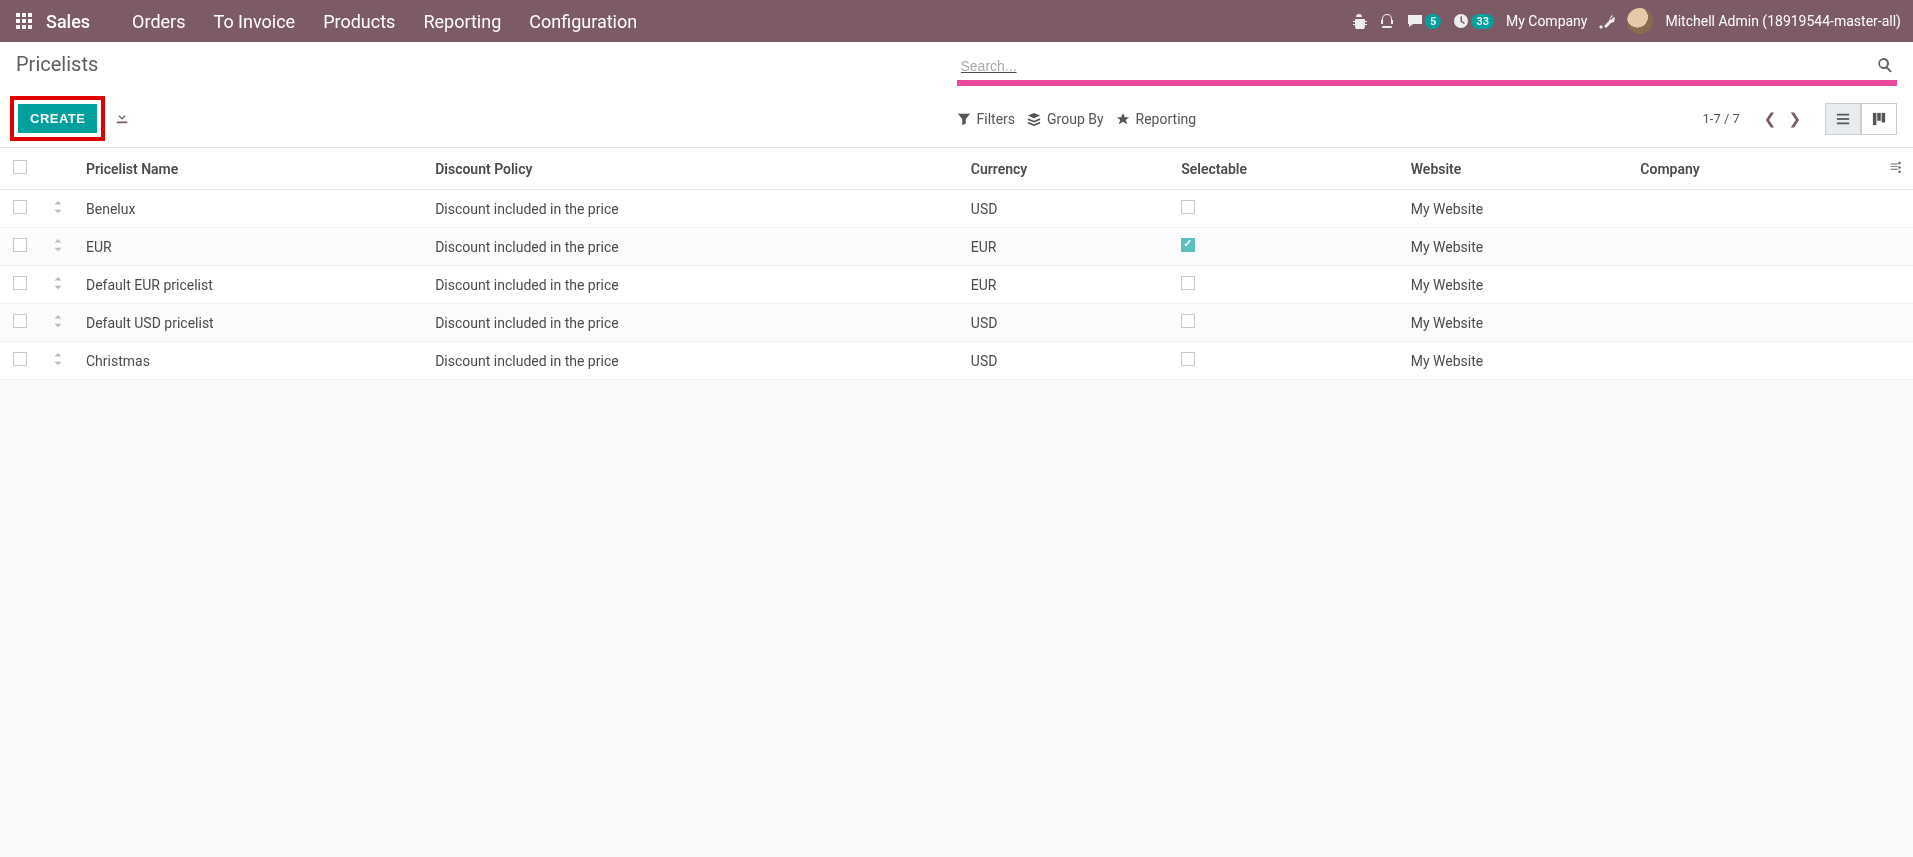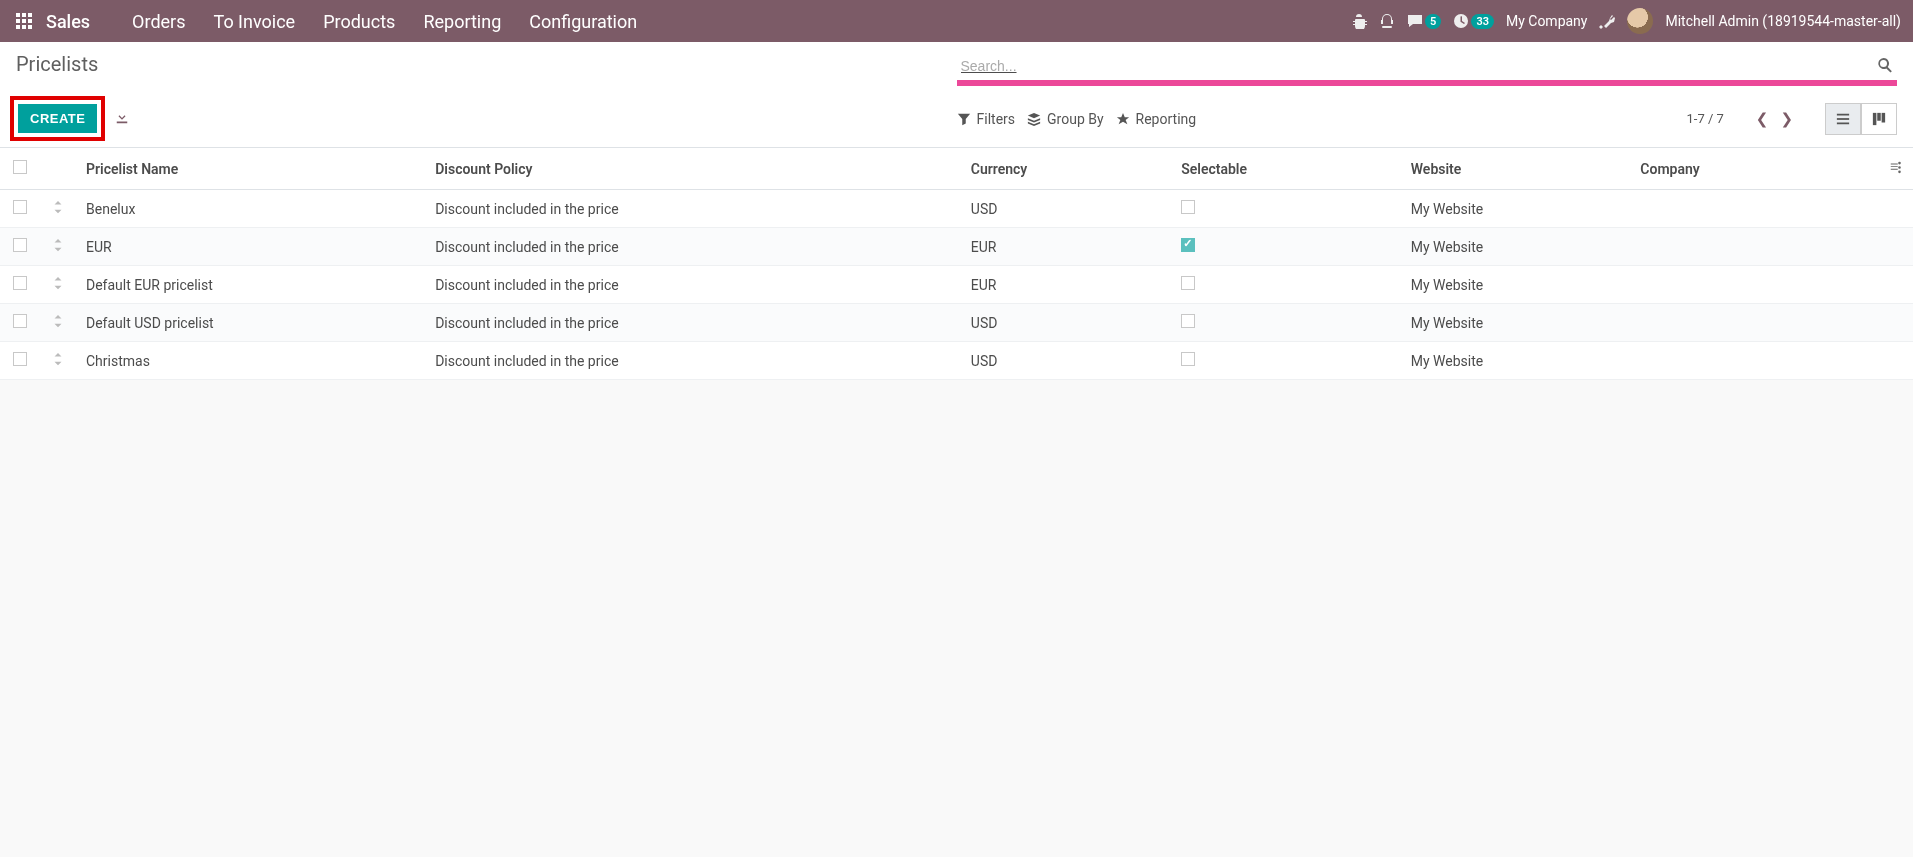--- a/index.html
+++ b/index.html
@@ -32,21 +32,21 @@
 .search-icon { color: #666; cursor: pointer; padding: 4px; }
 
 .cp-bottom { display: flex; align-items: center; margin-top: 10px; }
 .create-btn { background: #00A09D; color: #fff; border: none; padding: 7px 12px; font-size: 13px; font-weight: 600; cursor: pointer; letter-spacing: 0.5px; }
 .red-highlight { border: 4px solid #e00000; padding: 4px; display: inline-block; margin-left: -6px; }
 .import-icon { color: #7C5B67; margin-left: 10px; cursor: pointer; font-size: 14px; }
 
 .cp-bottom-right { margin-left: auto; display: flex; align-items: center; gap: 20px; width: 50%; }
 .filter-group { display: flex; gap: 12px; }
 .filter-btn { display: inline-flex; align-items: center; gap: 6px; color: #555; cursor: pointer; font-size: 14px; }
-.pager-group { margin-left: auto; display: flex; align-items: center; gap: 28px; }
+.pager-group { margin-left: auto; display: flex; align-items: center; gap: 20px; }
 .pager-value { color: #555; font-size: 13px; }
 .pager-nav { display: flex; gap: 4px; }
 .pager-arrow { cursor: pointer; color: #7C5B67; font-size: 15px; padding: 2px 4px; }
 .view-switch { display: flex; gap: 0; }
 .view-btn { border: 1px solid #ccc; background: #fff; width: 36px; height: 32px; display: flex; align-items: center; justify-content: center; cursor: pointer; color: #555; }
 .view-btn.active { background: #e9ecef; }
 
 
 .list-view { background: #0f172a; width: 100%; }
 table { width: 100%; border-collapse: collapse; }

